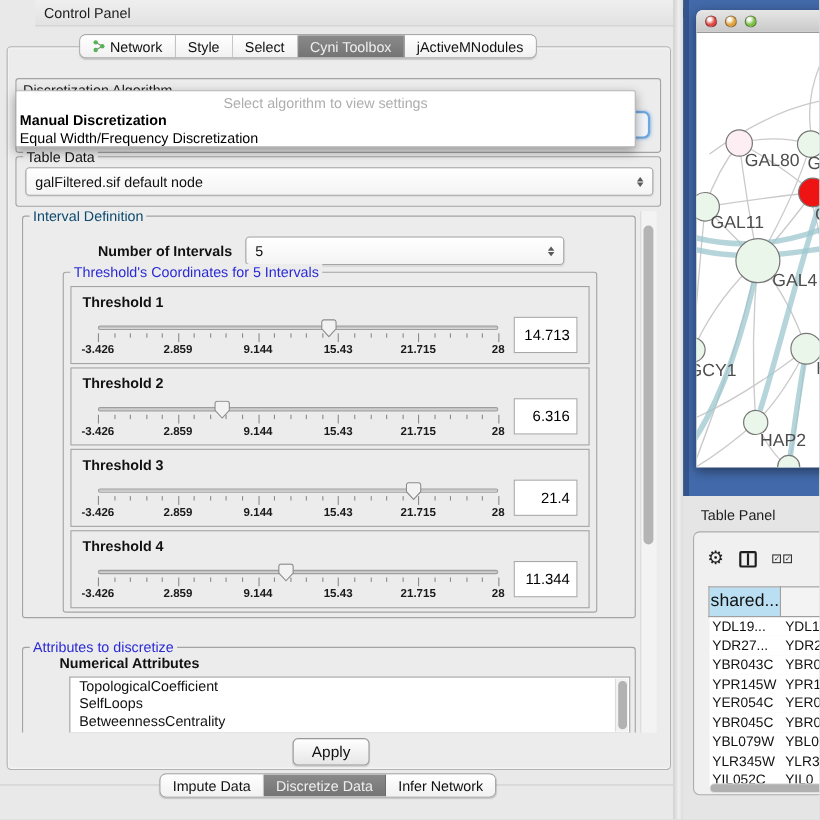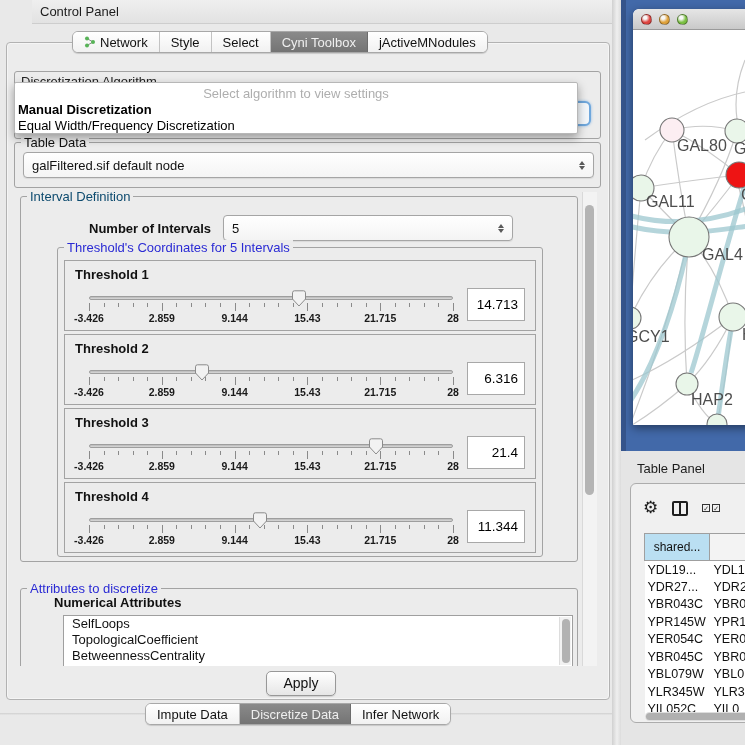--- a/index.html
+++ b/index.html
@@ -84,21 +84,21 @@
   .table-section{left:621px;top:451px;width:124px;height:294px;background:#e5e5e5;}
   .tp-title{position:absolute;left:16px;top:10px;font-size:13px;color:#1c1c1c;}
   .tp-inner{position:absolute;left:9px;top:32px;width:140px;height:240px;background:#f0f0f0;border:1px solid #acacac;border-radius:6px;}
   .tp-toolbar{position:absolute;left:12px;top:16px;display:flex;align-items:center;gap:14px;}
   .gear{font-size:17px;color:#1e1e1e;line-height:16px;}
   .split-ic{width:16px;height:15px;border:2px solid #1e1e1e;border-radius:2px;position:relative;}
   .split-ic:before{content:"";position:absolute;left:5px;top:0;width:2px;height:11px;background:#1e1e1e;}
   .chk{width:8px;height:8px;border:1.3px solid #333;font-size:7px;line-height:7px;color:#333;text-align:center;}
   .chk-pair{display:flex;gap:2px;}
   .tp-table{position:absolute;left:13px;top:49px;width:160px;border-collapse:collapse;}
-  .tp-table th{height:27px;font-size:12px;font-weight:normal;color:#111;border:1px solid #9f9f9f;background:#f3f3f3;}
+  .tp-table th{height:27px;font-size:16px;font-weight:normal;color:#111;border:1px solid #9f9f9f;background:#f3f3f3;}
   .tp-table th.shared{background:#badff2;width:65px;}
   .tp-table td{height:17.5px;font-size:12.5px;color:#111;background:#fff;padding:0 0 0 3px;white-space:nowrap;}
   .tp-table td.c2{padding-left:4px;}
   .hscroll{position:absolute;left:14px;top:228px;width:116px;height:9px;background:#dedede;border-radius:5px;}
   .hscroll .thumb{position:absolute;left:1px;top:1px;width:108px;height:7px;background:#b0b0b0;border-radius:4px;}
 </style>
 </head>
 <body>
 
 <div class="stage">
@@ -378,22 +378,22 @@
   </div>
 </div>
       </div>
     </div>
 
     <div class="fs" style="left:4px;top:396px;width:558px;height:84px;">
       <span class="legend blue">Attributes to discretize</span>
       <div style="position:absolute;left:33px;top:6px;font-size:13px;font-weight:bold;color:#111;">Numerical Attributes</div>
       <div class="listbox" style="left:42px;top:26px;width:510px;height:52px;">
         <div id="attr-items">
+            <div class="item">TopologicalCoefficient</div>
             <div class="item">SelfLoops</div>
-            <div class="item">TopologicalCoefficient</div>
             <div class="item">BetweennessCentrality</div>
           </div>
         <div class="list-vscroll">
             <div class="thumb"></div>
           </div>
       </div>
     </div>
   </div>
 
   <div class="abs vscroll">

